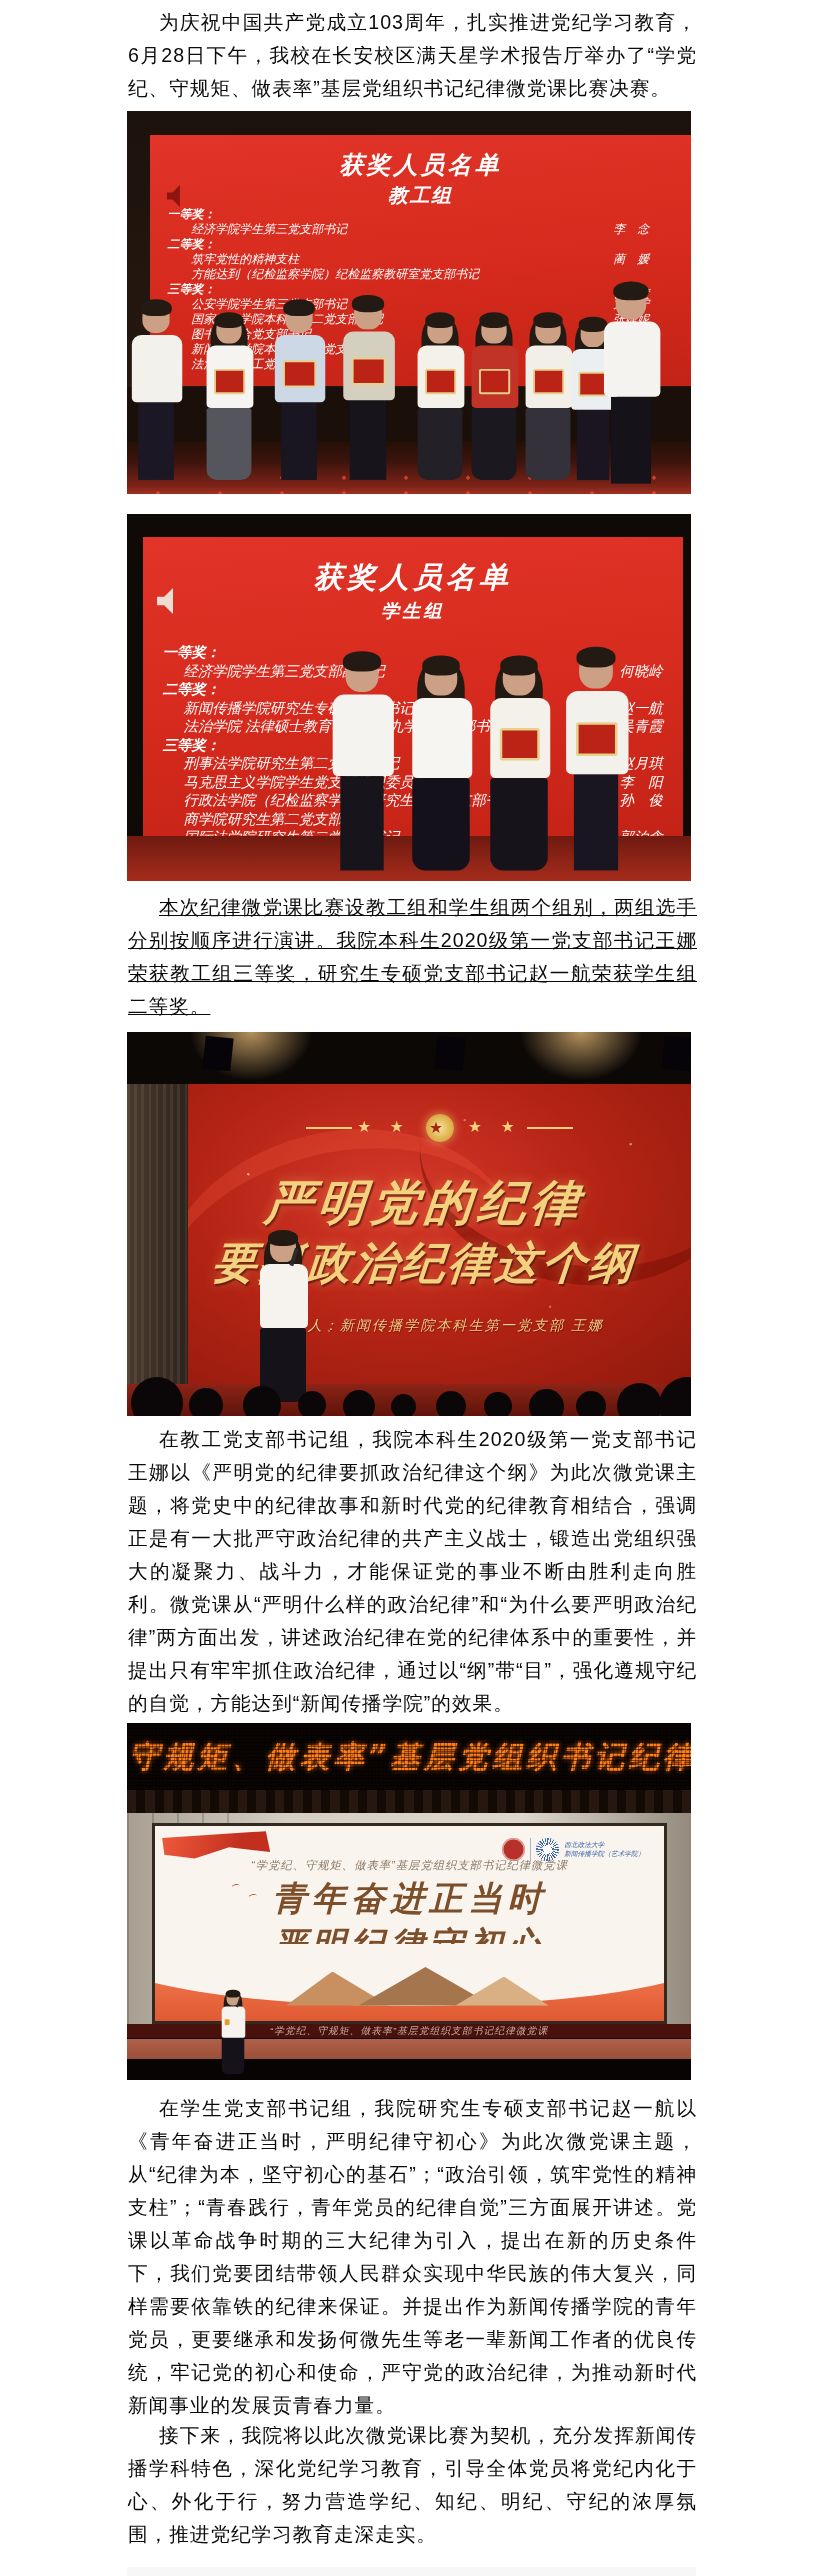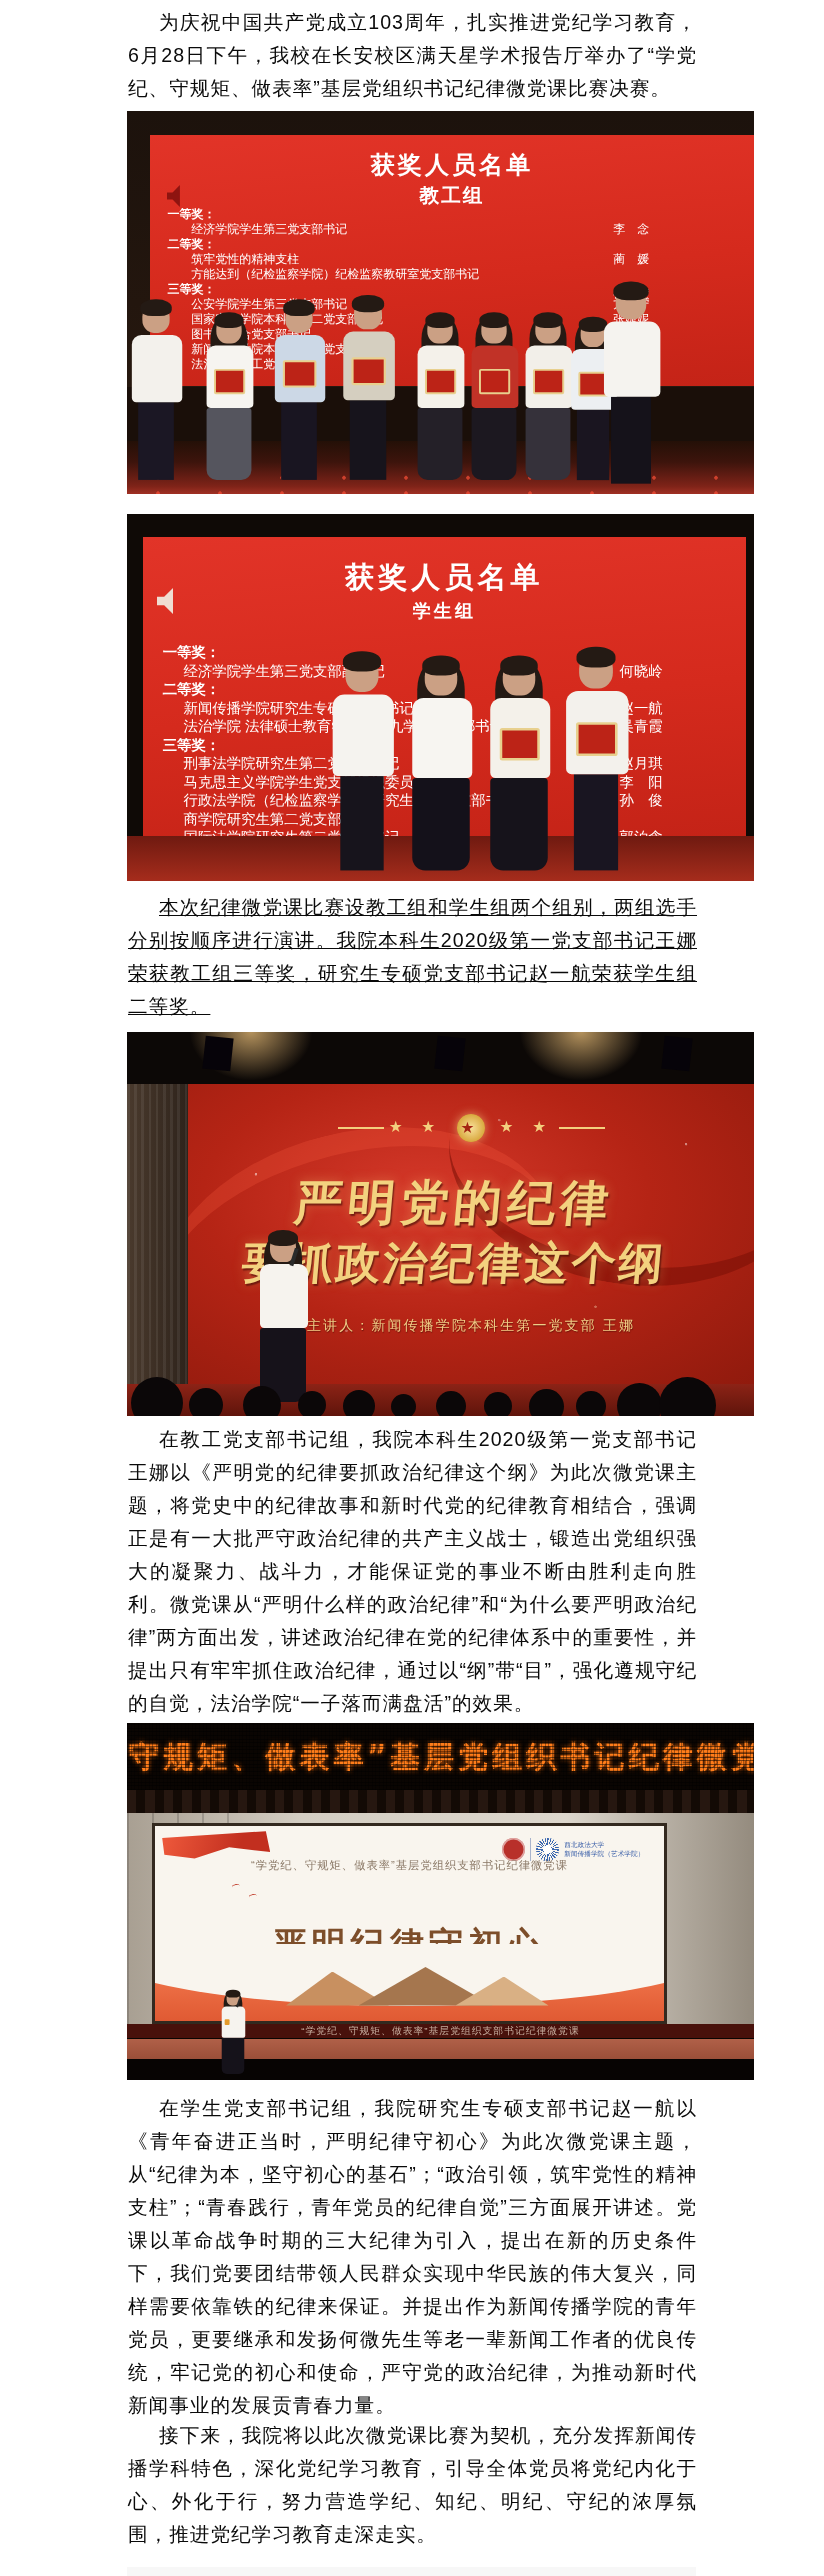--- a/index.html
+++ b/index.html
@@ -5,21 +5,21 @@
   html,body{margin:0;padding:0;background:#ffffff;}
   .page{position:relative;width:824px;height:2583px;background:#fff;overflow:hidden;
         font-family:"Liberation Sans","DejaVu Sans",sans-serif;}
 
   
   .para{position:absolute;left:128px;width:569px;margin:0;
         font-size:19.6px;line-height:33px;letter-spacing:1px;color:#0a0a0a;
         text-align:justify;text-indent:31px;word-break:break-all;}
 
   
-  .photo{position:absolute;left:127px;width:627px;overflow:hidden;background:#140d08;}
+  .photo{position:absolute;left:127px;width:564px;overflow:hidden;background:#140d08;font-style:italic;}
 
   
   .person{position:absolute;width:31px;height:85px;z-index:6;
           transform:translateX(-50%) scale(var(--s,1));transform-origin:50% 100%;}
   .person .head{position:relative;display:block;width:12.4px;height:14px;margin:0 auto;
           background:#cba084;border-radius:46% 46% 44% 44%;}
   .person .head::before{content:"";position:absolute;top:-2.1px;left:-1px;right:-1px;height:7.7px;
           background:#241a14;border-radius:50% 50% 40% 40%;}
   .person.long-hair .head::after{content:"";position:absolute;z-index:-1;top:-1.5px;left:-3.6px;
           width:19.6px;height:28px;background:#241a14;border-radius:45% 45% 38% 38%;}
@@ -141,21 +141,21 @@
 
   .next-strip{position:absolute;left:127px;top:2567px;width:569px;height:16px;background:#f7f7f7;}
 </style>
 </head>
 <body>
 
 <div class="page">
 
   <p class="para" style="top:6.2px;">为庆祝中国共产党成立103周年，扎实推进党纪学习教育，6月28日下午，我校在长安校区满天星学术报告厅举办了“学党纪、守规矩、做表率”基层党组织书记纪律微党课比赛决赛。</p>
   <p class="para" style="top:891px;text-decoration:underline;">本次纪律微党课比赛设教工组和学生组两个组别，两组选手分别按顺序进行演讲。我院本科生2020级第一党支部书记王娜荣获教工组三等奖，研究生专硕党支部书记赵一航荣获学生组二等奖。</p>
-  <p class="para" style="top:1423px;">在教工党支部书记组，我院本科生2020级第一党支部书记王娜以《严明党的纪律要抓政治纪律这个纲》为此次微党课主题，将党史中的纪律故事和新时代党的纪律教育相结合，强调正是有一大批严守政治纪律的共产主义战士，锻造出党组织强大的凝聚力、战斗力，才能保证党的事业不断由胜利走向胜利。微党课从“严明什么样的政治纪律”和“为什么要严明政治纪律”两方面出发，讲述政治纪律在党的纪律体系中的重要性，并提出只有牢牢抓住政治纪律，通过以“纲”带“目”，强化遵规守纪的自觉，法治学院“一子落而满盘活”的效果。</p>
+  <p class="para" style="top:1423px;">在教工党支部书记组，我院本科生2020级第一党支部书记王娜以《严明党的纪律要抓政治纪律这个纲》为此次微党课主题，将党史中的纪律故事和新时代党的纪律教育相结合，强调正是有一大批严守政治纪律的共产主义战士，锻造出党组织强大的凝聚力、战斗力，才能保证党的事业不断由胜利走向胜利。微党课从“严明什么样的政治纪律”和“为什么要严明政治纪律”两方面出发，讲述政治纪律在党的纪律体系中的重要性，并提出只有牢牢抓住政治纪律，通过以“纲”带“目”，强化遵规守纪的自觉，方能达到“新闻传播学院”的效果。</p>
   <p class="para" style="top:2419px;">接下来，我院将以此次微党课比赛为契机，充分发挥新闻传播学科特色，深化党纪学习教育，引导全体党员将党纪内化于心、外化于行，努力营造学纪、知纪、明纪、守纪的浓厚氛围，推进党纪学习教育走深走实。</p>
   <p class="para" style="top:2092px;">在学生党支部书记组，我院研究生专硕支部书记赵一航以《青年奋进正当时，严明纪律守初心》为此次微党课主题，从“纪律为本，坚守初心的基石”；“政治引领，筑牢党性的精神支柱”；“青春践行，青年党员的纪律自觉”三方面展开讲述。党课以革命战争时期的三大纪律为引入，提出在新的历史条件下，我们党要团结带领人民群众实现中华民族的伟大复兴，同样需要依靠铁的纪律来保证。并提出作为新闻传播学院的青年党员，更要继承和发扬何微先生等老一辈新闻工作者的优良传统，牢记党的初心和使命，严守党的政治纪律，为推动新时代新闻事业的发展贡青春力量。</p>
 
   <div class="photo" style="top:111px;height:383px;background:linear-gradient(180deg,#1c120c,#2a1a10);">
     <div class="led-screen" style="left:23px;top:24px;right:0;height:251px;">
       <span class="spk" style="left:16.5px;top:49px;width:21.6px;height:24px;color:#8e1410;"></span>
       <div class="scr-title" style="top:14.4px;font-size:24px;letter-spacing:3.1px;">获奖人员名单</div>
       <div class="scr-group" style="top:47px;font-size:19.6px;letter-spacing:2.1px;">教工组</div>
       <div class="awards" style="left:10.3px;right:10.3px;top:72px;font-size:12px;">
 
@@ -405,20 +405,21 @@
       <div class="p4-logos">
         <span class="logo-seal"></span>
         <span class="logo-div"></span>
         <span class="logo-c"></span>
         <span class="logo-text">
           <span>西北政法大学</span><br>
           <span>新闻传播学院（艺术学院）</span>
         </span>
       </div>
       <div class="p4-caption">“学党纪、守规矩、做表率”基层党组织支部书记纪律微党课</div>
+      <div class="p4-title" style="top:50px;">青年奋进正当时</div>
       <div class="p4-title" style="top:96px;">严明纪律守初心</div>
       <div class="p4-org">西北政法大学新闻传播学院研究生党支部</div>
       <div class="p4-pres">讲述人：赵一航</div>
       <span class="bird" style="left:77px;top:58px;"></span>
       <span class="bird" style="left:94px;top:68px;"></span>
       <span class="bird" style="right:72px;top:123px;"></span>
       <span class="bird" style="right:56px;top:133px;"></span>
       <div class="p4-wave"></div>
       <div class="p4-mtns">
         <span class="m1"></span>

